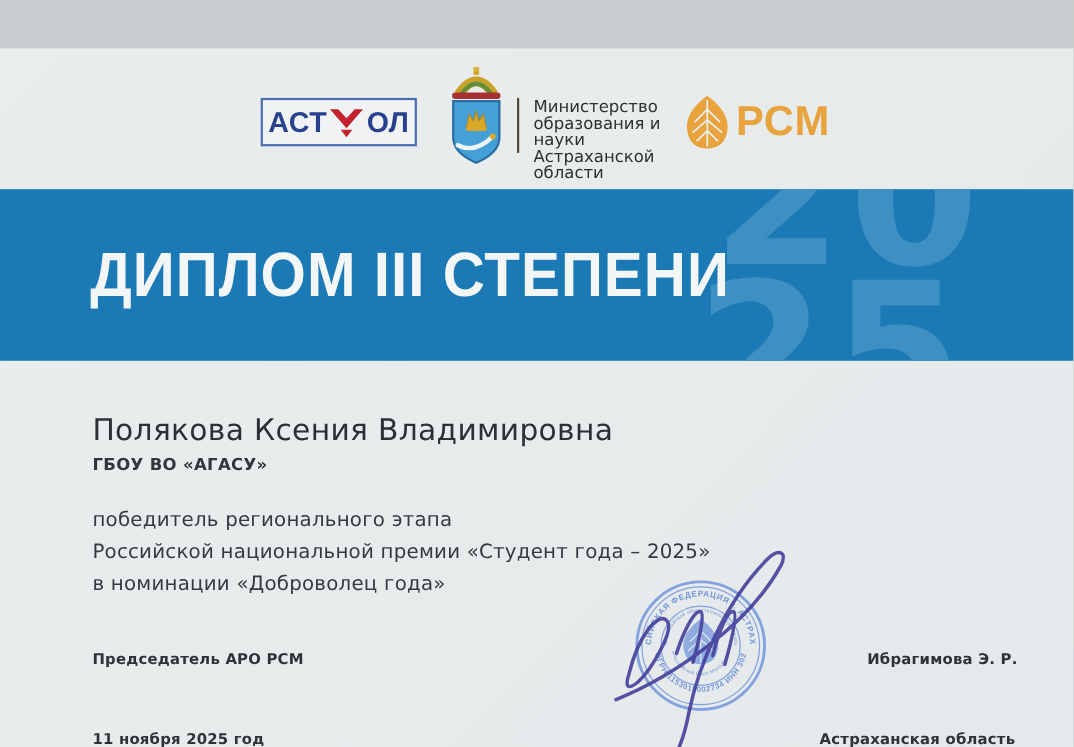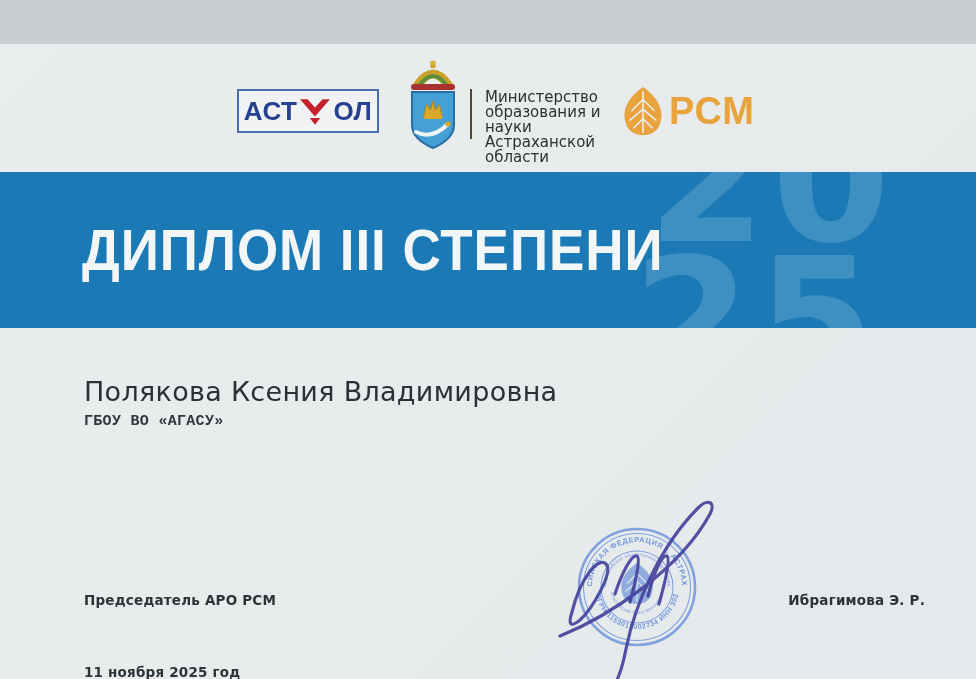--- a/index.html
+++ b/index.html
@@ -39,21 +39,21 @@
   .wm-top{right:80px;top:-75px;}
   .wm-bottom{right:95px;top:63px;}
   .banner .title{
     position:absolute;left:82px;top:50px;
     font-family:"Liberation Sans",sans-serif;font-weight:700;font-size:57px;
     color:#f3f6f7;letter-spacing:1px;white-space:nowrap;
     transform:scaleX(.93);transform-origin:left center;line-height:1;
   }
   
   .name{position:absolute;left:84px;top:332px;font-size:27px;color:#2c2f34;font-weight:400;letter-spacing:.3px;}
-  .org{position:absolute;left:84px;top:369px;font-size:15px;color:#323539;font-weight:700;letter-spacing:.3px;font-family:Liberation Mono, monospace;}
+  .org{position:absolute;left:84px;top:369px;font-size:15px;color:#323539;font-weight:700;letter-spacing:.3px;}
   .award{position:absolute;left:84px;top:414px;font-size:18px;line-height:29px;color:#37393e;font-weight:400;letter-spacing:.2px;}
   
   .flabel{position:absolute;font-size:13.5px;font-weight:700;color:#303236;letter-spacing:.2px;}
   .pos{left:84px;top:548px;}
   .signer{right:51px;top:548px;text-align:left;}
   .date{left:84px;top:620px;}
   .region{right:53px;top:620px;text-align:right;}
   
   .stampwrap{position:absolute;left:540px;top:438px;width:250px;height:230px;pointer-events:none;}
 </style>
@@ -106,24 +106,30 @@
 
   <div class="banner">
     <div class="wm wm-top">20</div>
     <div class="wm wm-bottom">25</div>
     <div class="title">ДИПЛОМ III СТЕПЕНИ</div>
   </div>
 
   <div class="name">Полякова Ксения Владимировна</div>
   <div class="org">ГБОУ ВО «АГАСУ»</div>
 
+  <div class="award">
+    <div>победитель регионального этапа</div>
+    <div>Российской национальной премии «Студент года – 2025»</div>
+    <div>в номинации «Доброволец года»</div>
+  </div>
 
   <div class="flabel pos">Председатель АРО РСМ</div>
   <div class="flabel signer">Ибрагимова Э. Р.</div>
   <div class="flabel date">11 ноября 2025 год</div>
+  <div class="flabel region">Астраханская область</div>
 
   <svg class="stampwrap" width="250" height="230" viewBox="0 0 250 230">
     <defs>
       <path id="arcTop" d="M 52 105 A 45 45 0 0 1 142 105"></path>
       <path id="arcBottom" d="M 55 105 A 42 42 0 0 0 139 105"></path>
       <path id="arcInTop" d="M 66 105 A 31 31 0 0 1 128 105"></path>
       <path id="arcInBottom" d="M 70 105 A 27 27 0 0 0 124 105"></path>
     </defs>
     <g opacity="0.82">
       <circle cx="97" cy="105" r="58" fill="none" stroke="#6d92dc" stroke-width="2.6"></circle>

